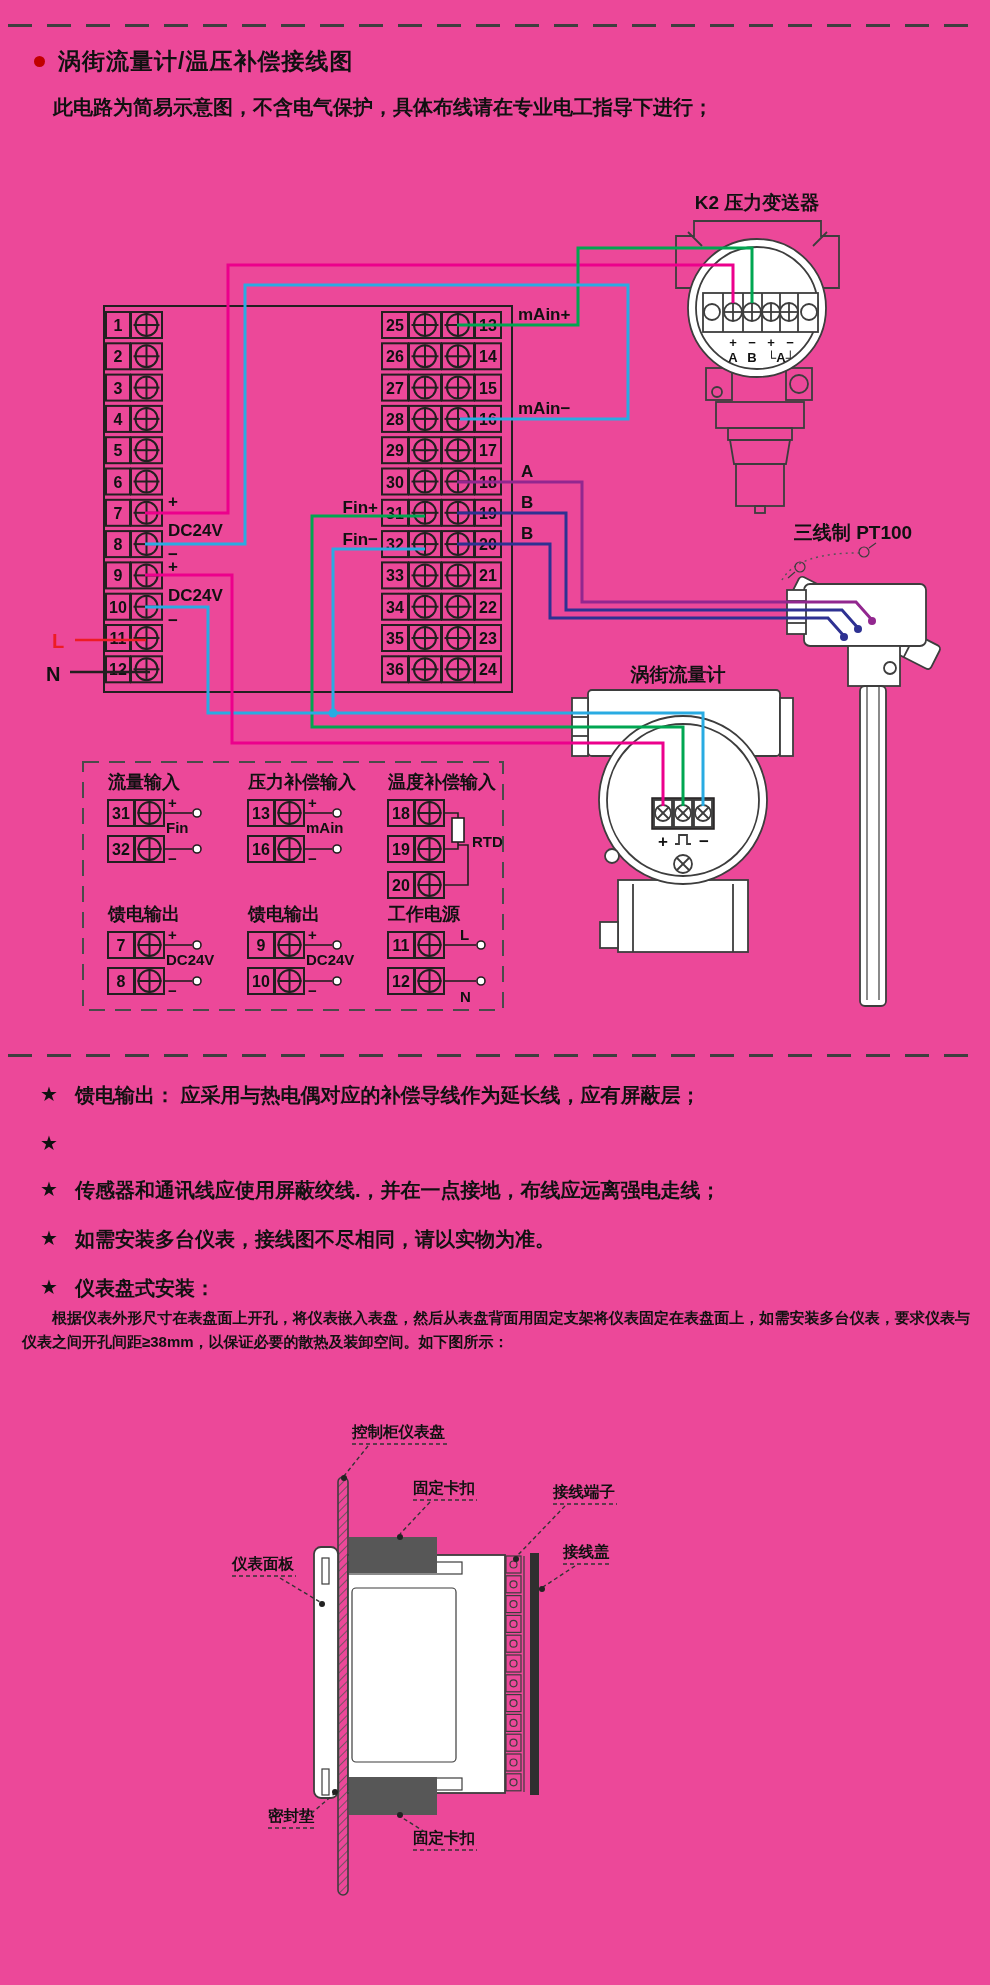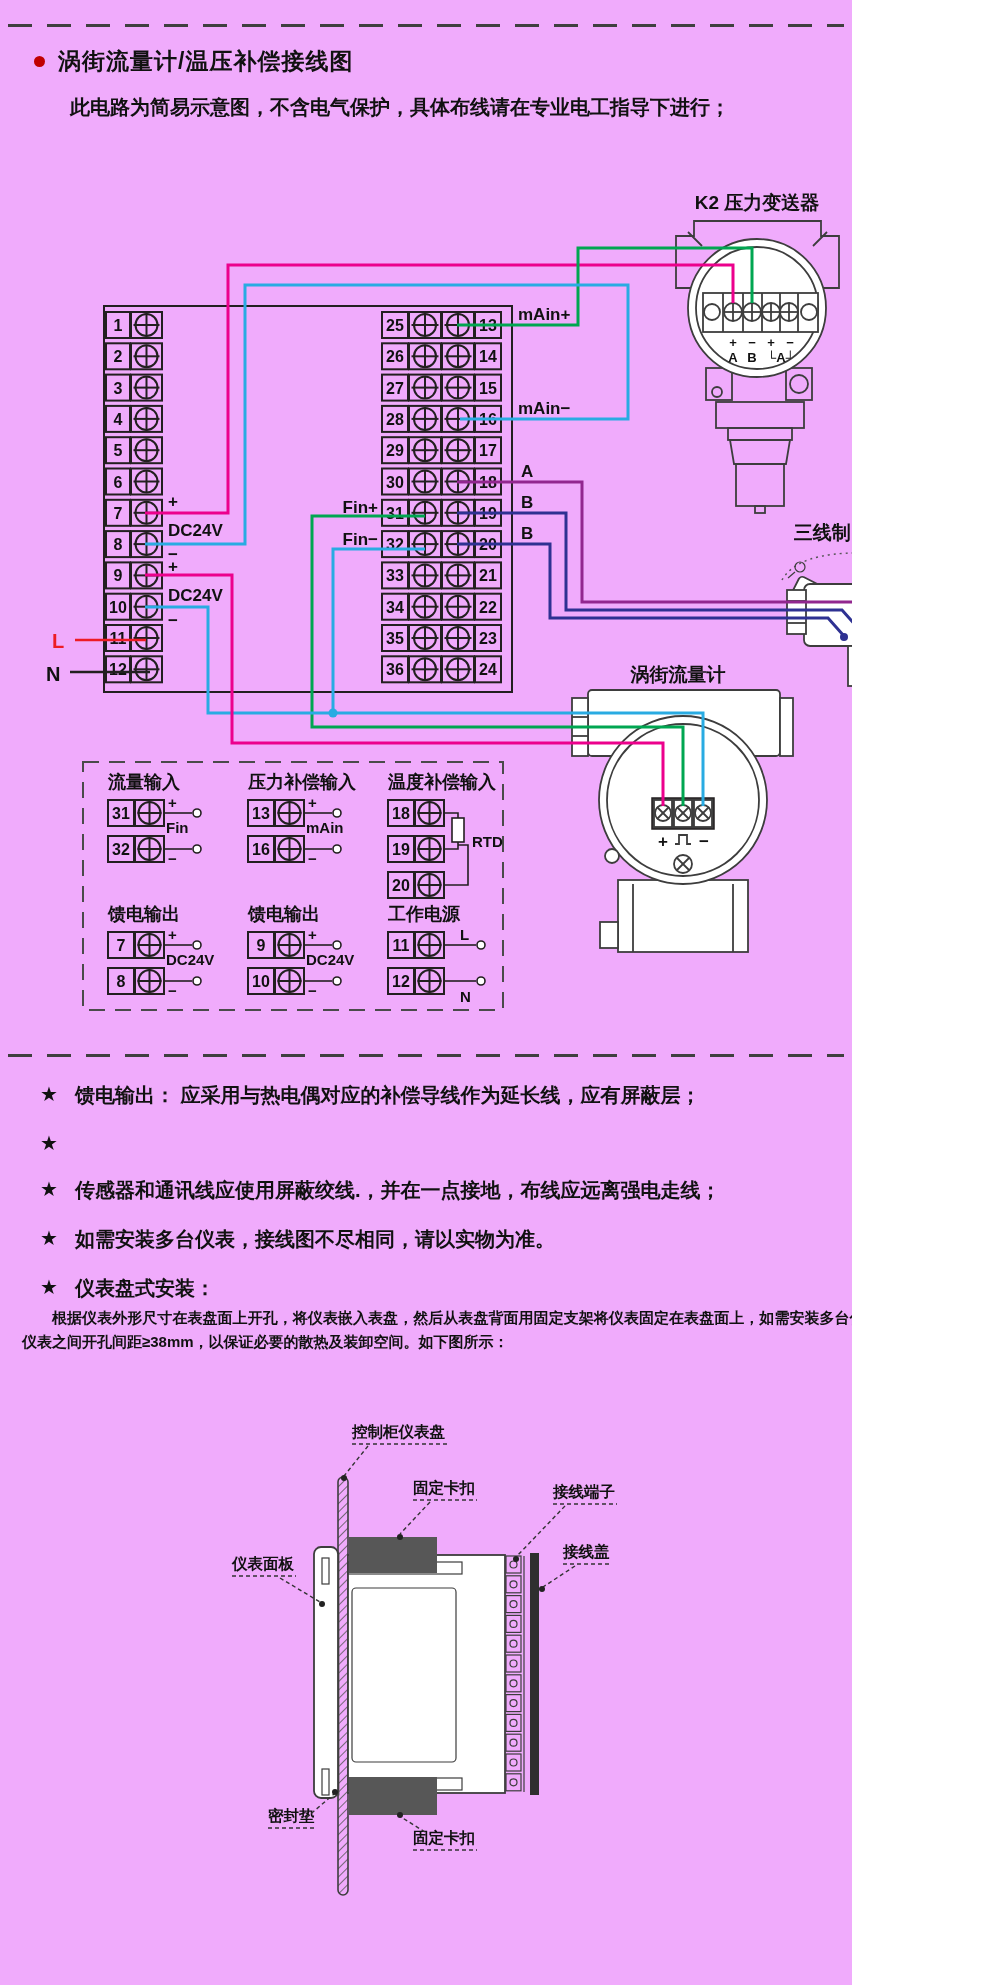--- a/index.html
+++ b/index.html
@@ -1,23 +1,23 @@
 <!DOCTYPE html>
 <html style="--magenta: #ec008c; --cyan: #29abe2; --green: #00a651; --purple: #92278f; --blue: #2e3192; --red: #ed1c24; --line: #231f20;"><head>
 <meta charset="utf-8">
 <style>
   html,body{margin:0;padding:0;background:#fff;}
-  #page{position:relative;width:852px;height:1985px;background:#f0abfc;overflow:hidden;
+  #page{position:relative;width:990px;height:1985px;background:#ec4899;overflow:hidden;
         font-family:"Liberation Sans","DejaVu Sans",sans-serif;color:#111;}
   .dash-sep{position:absolute;left:8px;right:8px;height:3px;
         background:repeating-linear-gradient(90deg,#3f3f3f 0 24px,transparent 24px 39px);}
   .title-row{position:absolute;top:46px;left:34px;display:flex;align-items:center;gap:13px;}
   .bullet{width:11px;height:11px;border-radius:50%;background:#c00000;flex:0 0 auto;}
   .title{font-size:23px;font-weight:bold;letter-spacing:1px;}
-  .subtitle{position:absolute;top:94px;left:70px;font-size:20px;font-weight:bold;}
+  .subtitle{position:absolute;top:94px;left:53px;font-size:20px;font-weight:bold;}
   .stars{position:absolute;top:1082px;left:40px;width:915px;}
   .star-item{display:flex;gap:17px;font-size:20px;font-weight:bold;margin-bottom:22px;}
   .star-item .glyph{flex:0 0 auto;}
   .para{position:absolute;top:1306px;left:22px;width:948px;font-size:15px;font-weight:bold;
         line-height:1.58;text-indent:2em;text-align:justify;}
   .note{position:absolute;top:1906px;left:42px;font-size:20px;font-weight:bold;}
   svg{position:absolute;left:0;}
   
   .ln{fill:none;stroke:#231f20;stroke-width:2;}
   .lnf{fill:none;stroke:#231f20;stroke-width:1.6;}

